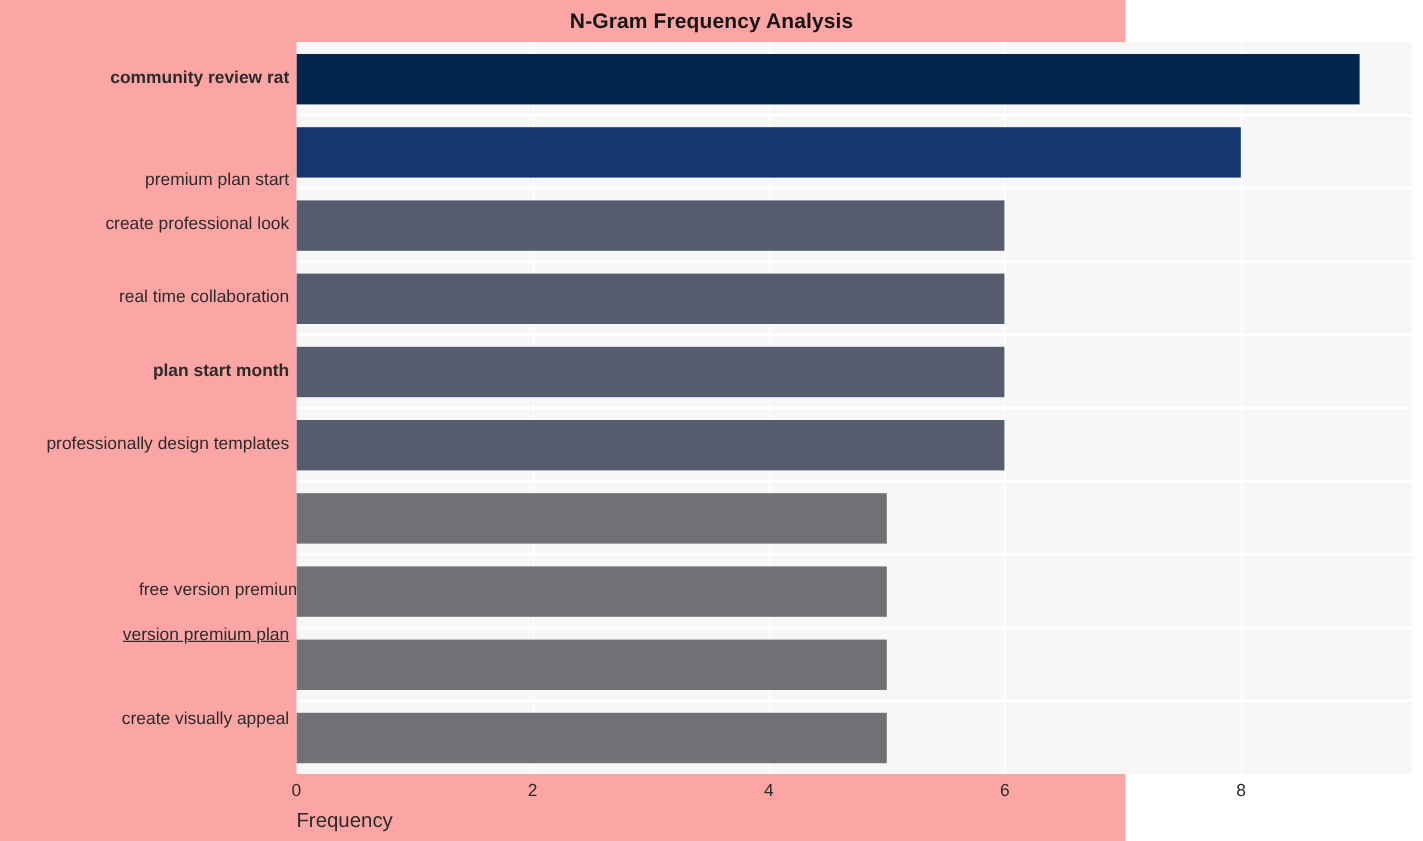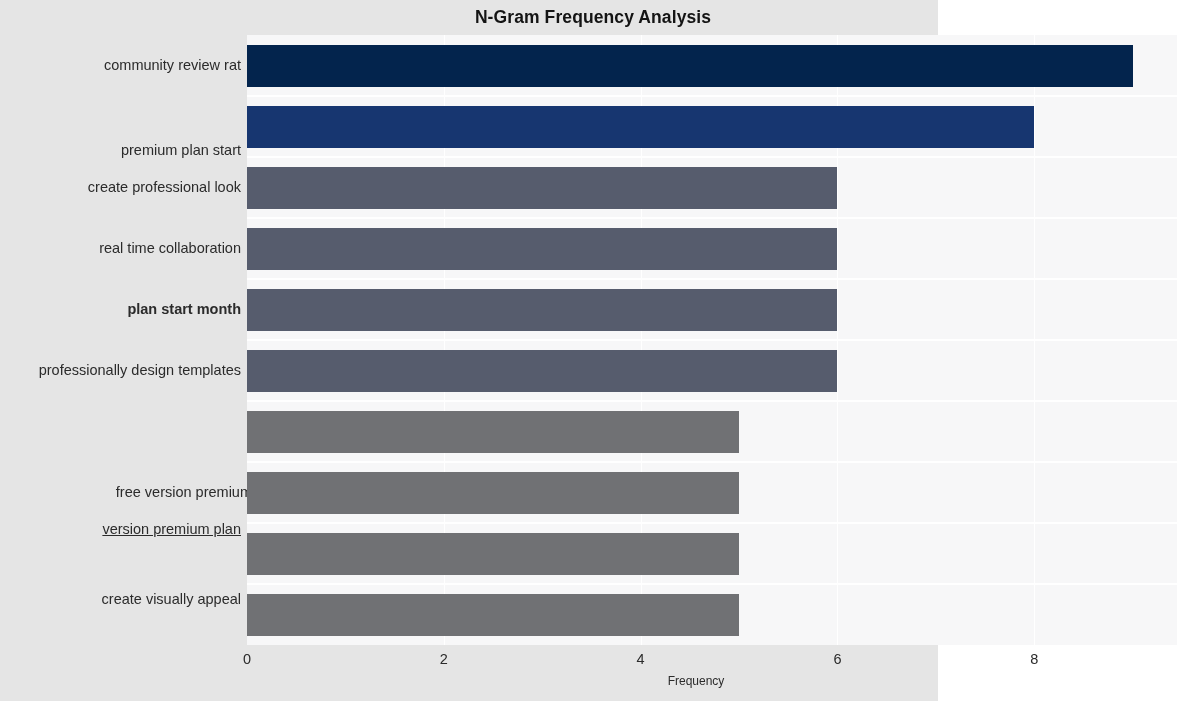--- a/index.html
+++ b/index.html
@@ -11,21 +11,21 @@
     width: 1186px;
     height: 701px;
     font-family: "Liberation Sans", sans-serif;
     overflow: hidden;
   }
 
   #figure {
     position: relative;
     width: 938px;
     height: 701px;
-    background: #e5e5e5;
+    background: #fca5a5;
   }
 
   
   #chart-title {
     position: absolute;
     left: 0;
     top: 7px;
     width: 1186px;
     text-align: center;
     font-size: 17.5px;
@@ -104,37 +104,36 @@
     top: 0;
     width: 60px;
     margin-left: -30px;
     text-align: center;
     font-size: 14.5px;
     color: #2b2b2b;
   }
 
   #x-axis-title {
     position: absolute;
-    left: 231px;
+    left: 247px;
     top: 674px;
     width: 930px;
-    text-align: center;
-    font-size: 12px;
+    font-size: 17px;
     color: #2b2b2b;
   }
 </style>
 </head>
 <body>
 
 <div id="figure">
 
   <div id="chart-title">N-Gram Frequency Analysis</div>
 
   <div id="y-axis-labels">
-      <div class="ylabel" style="top: 56.5px;">community review rat</div>
+      <div class="ylabel" style="top: 56.5px; font-weight: bold;">community review rat</div>
       <div class="ylabel" style="top: 117.5px; margin-top: 24px;">premium plan start</div>
       <div class="ylabel" style="top: 178.5px;">create professional look</div>
       <div class="ylabel" style="top: 239.5px;">real time collaboration</div>
       <div class="ylabel" style="top: 300.5px; font-weight: bold;">plan start month</div>
       <div class="ylabel" style="top: 361.5px;">professionally design templates</div>
       <div class="ylabel" style="top: 483.5px; margin-left: 11px;">free version premium</div>
       <div class="ylabel" style="top: 521px; text-decoration: underline;">version premium plan</div>
       <div class="ylabel" style="top: 591px;">create visually appeal</div>
     </div>
 

